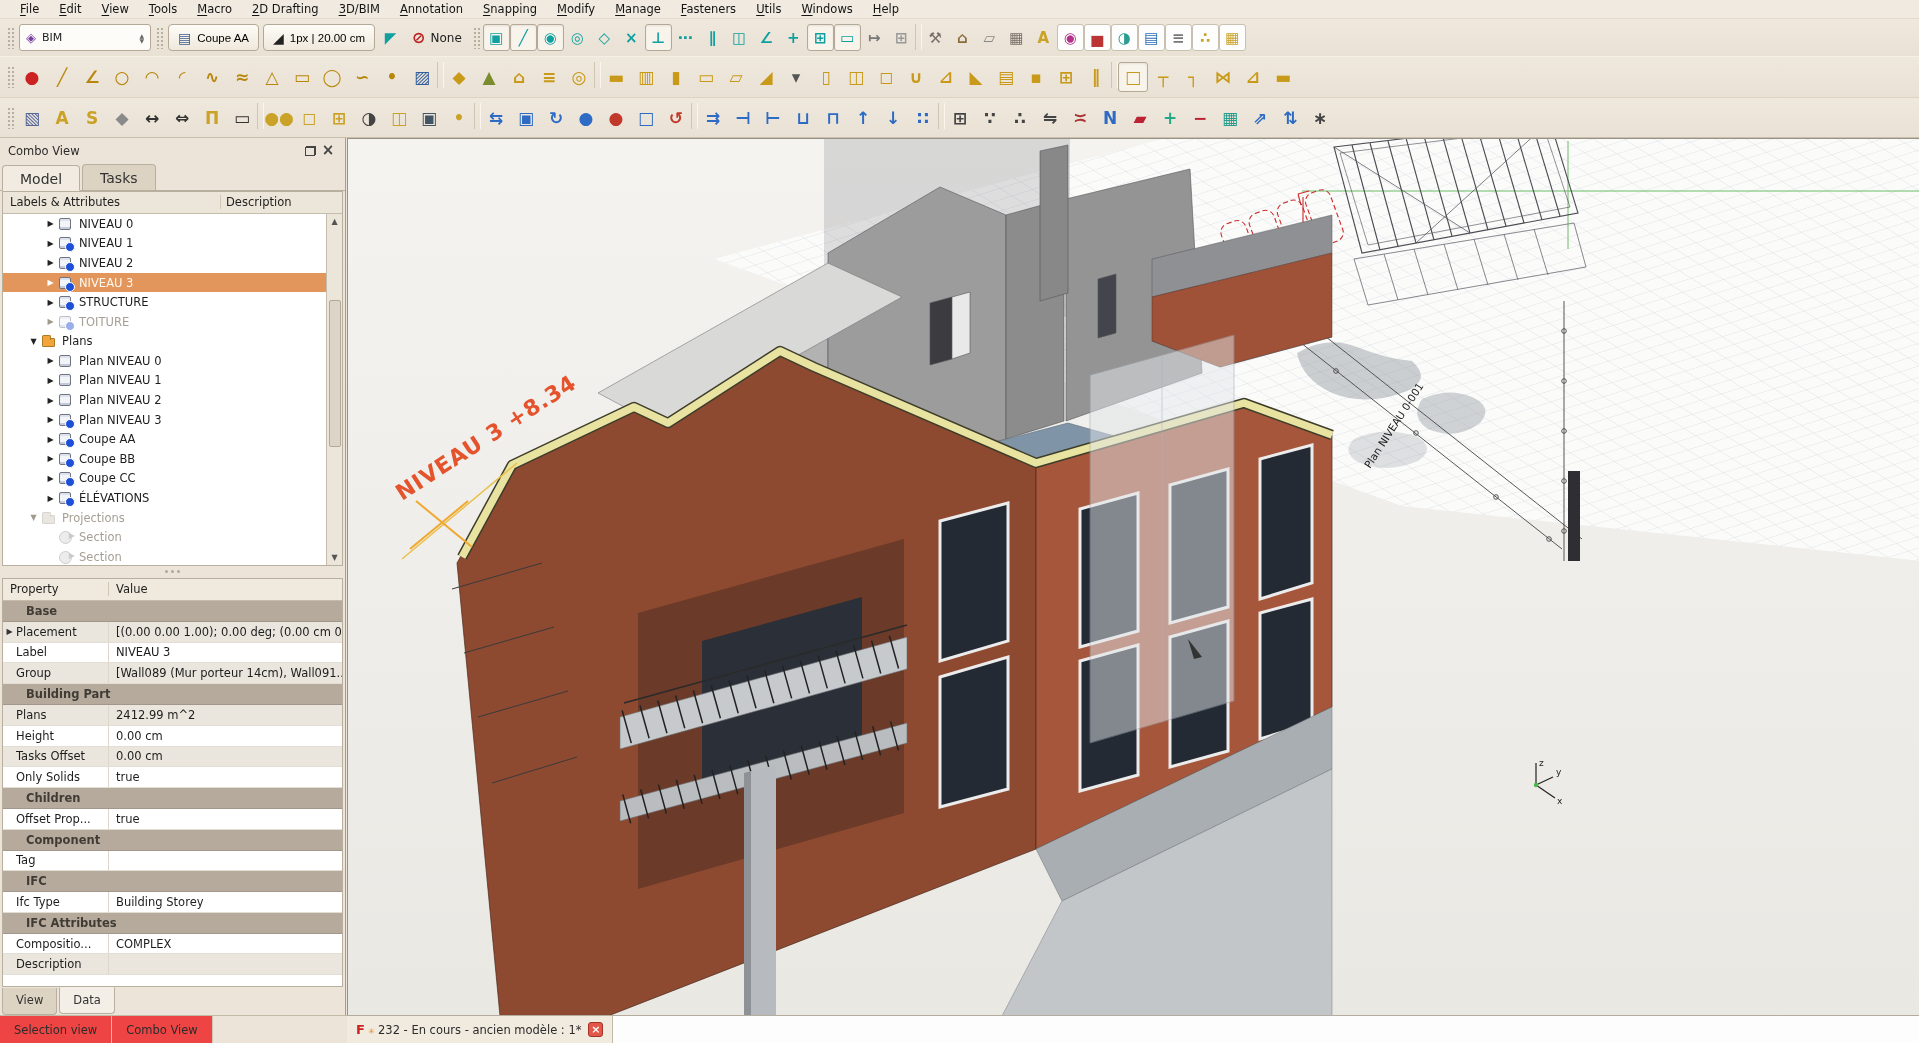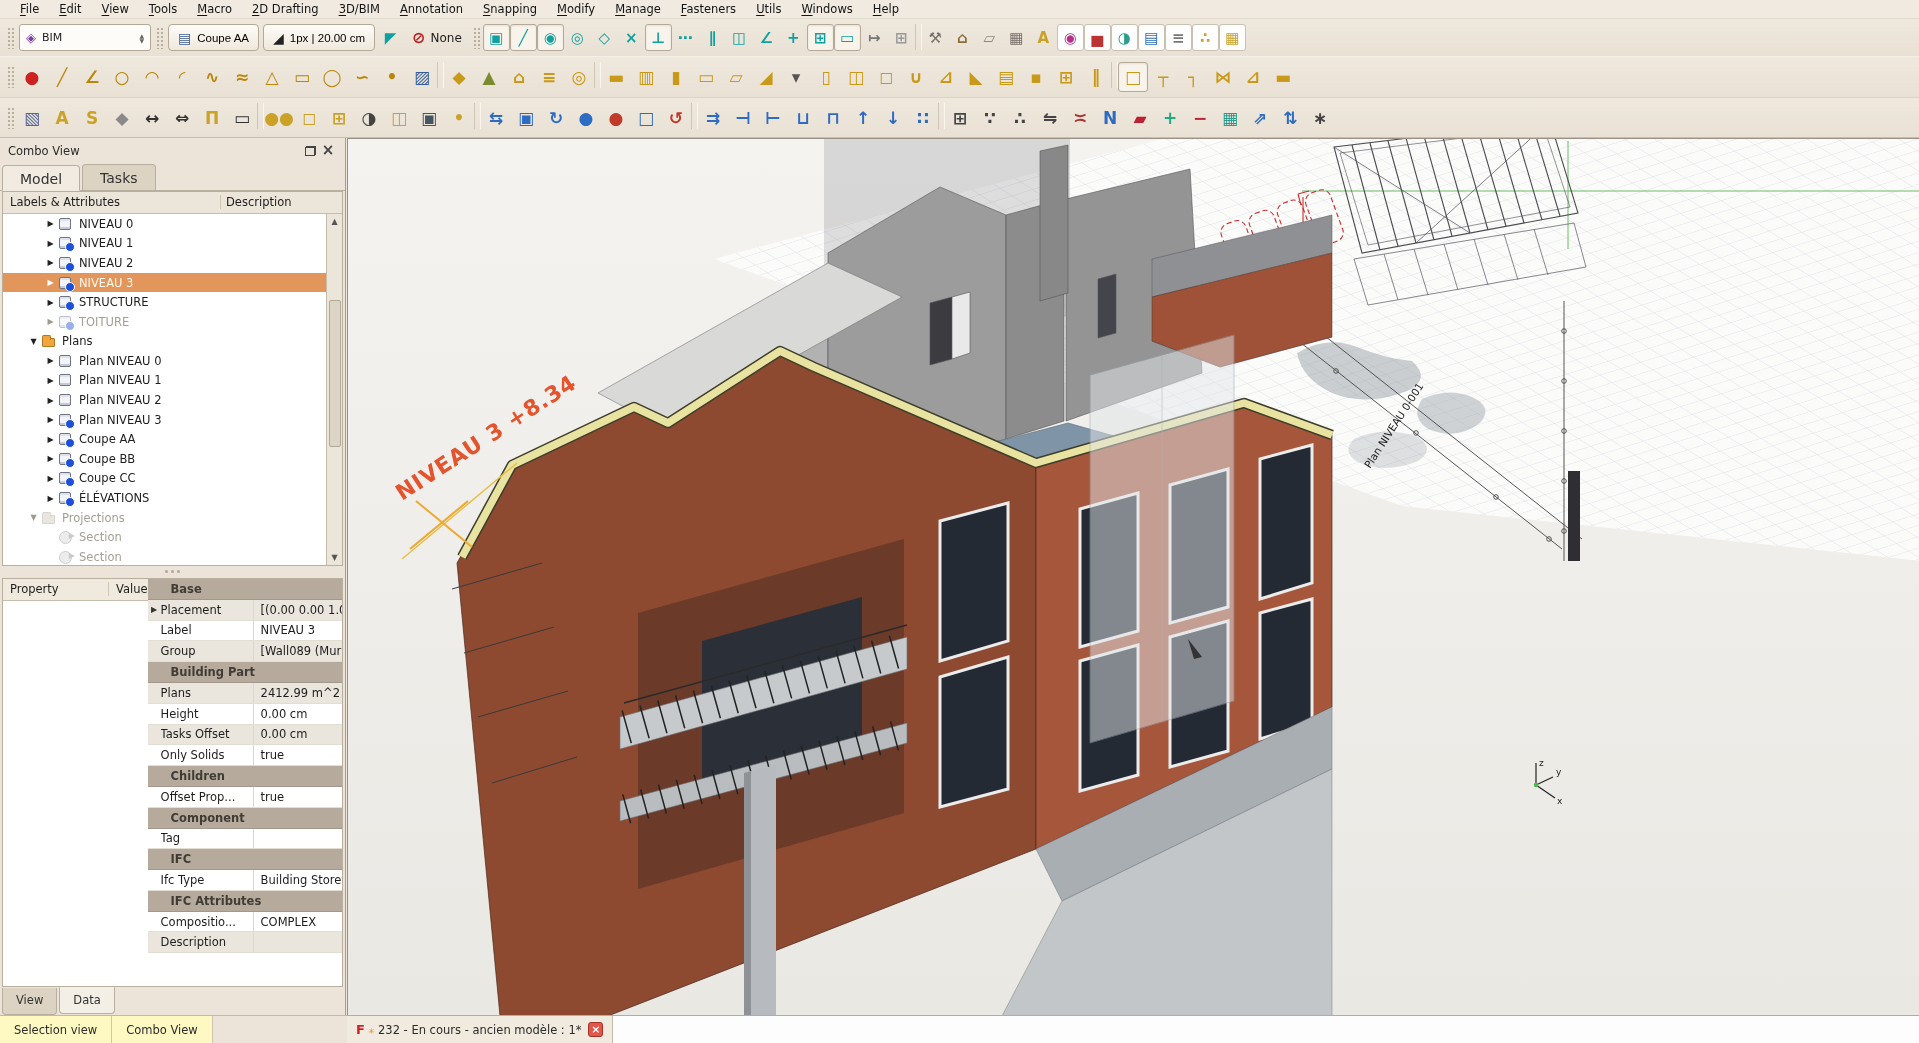--- a/index.html
+++ b/index.html
@@ -63,21 +63,21 @@
   .ic-folder.dis .ticon::before{background:#cfcabf;border-color:#a9a295}
   .ic-folder.dis .ticon::after{background:#cfcabf;border-color:#a9a295}
   .ic-section .ticon::before{content:"";position:absolute;left:1px;top:1px;width:11px;height:11px;background:#d6d6d6;border:1px solid #909090;border-radius:50%}
   .ic-section .ticon::after{content:"▶";position:absolute;right:-2px;top:1px;font-size:8px;color:#8b8b8b}
   .vscroll{width:16px;background:#ece6da;border-left:1px solid #c6bcab;display:flex;flex-direction:column;align-items:center;flex:0 0 16px}
   .vs-btn{width:14px;height:15px;font-size:8px;color:#555;display:flex;align-items:center;justify-content:center;flex:0 0 15px}
   .vs-track{flex:1;width:14px;position:relative}
   .vs-thumb{position:absolute;left:1px;width:12px;background:#dcd4c6;border:1px solid #b3a996;border-radius:2px}
   .splitter{height:12px;display:flex;align-items:center;justify-content:center;gap:3px;flex:0 0 12px}
   .splitter i{width:3px;height:3px;background:#b4a894;border-radius:50%}
-  .prop-wrap{background:#fff;border:1px solid #b9af9e;margin:0 2px;display:flex;height:410px}
+  .prop-wrap{background:#fff;border:1px solid #b9af9e;margin:0 2px;display:flex;flex-direction:column;height:410px}
   .prop-head{display:flex;height:22px;background:#f0eade;border-bottom:1px solid #c6bcab;font-size:11.5px;align-items:center;flex:0 0 22px}
   .ph-col1{width:106px;padding-left:7px;border-right:1px solid #cfc6b5}
   .ph-col2{flex:1;padding-left:7px}
   .prop-body{flex:1;overflow:hidden;display:flex}
   .prop-rows{flex:1}
   .prow{height:20.8px;display:flex;align-items:stretch;font-size:11.5px;border-bottom:1px solid #e3ded4;cursor:default}
   .prow .pexp{width:13px;font-size:8px;color:#333;display:flex;align-items:center;justify-content:center;flex:0 0 13px}
   .prow .pname{width:93px;flex:0 0 93px;display:flex;align-items:center;border-right:1px solid #ddd7cb;overflow:hidden;white-space:nowrap}
   .prow .pval{flex:1;display:flex;align-items:center;padding-left:7px;overflow:hidden;white-space:nowrap}
   .prow.shade .pname,.prow.shade .pval,.prow.shade .pexp{background:#eae5dd}
@@ -86,21 +86,21 @@
   .btabs{display:flex;height:27px;padding-left:2px;margin-top:1px}
   .btab{padding:5px 13px 4px;border:1px solid #b9af9e;border-top:none;border-radius:0 0 4px 4px;background:#ddd3c3;margin-right:2px;font-size:11.5px;color:#333}
   .btab.active{background:#f4efe6;position:relative;top:-1px;border-top:1px solid #f4efe6}
 
   
   .viewport{position:absolute;left:347px;top:138px;width:1572px;height:877px;background:linear-gradient(#f4f3f0,#e9e8e3);border-top:1px solid #9a9186;border-left:1px solid #9a9186;overflow:hidden}
   .viewport svg{display:block}
 
   
   .statusbar{position:absolute;left:0;top:1015px;width:347px;height:28px;background:#ece4d8;border-top:1px solid #c3b9a7;display:flex}
-  .status-seg{padding:0 14px;display:flex;align-items:center;font-size:11.5px;color:#2c2c2c;border-right:1px solid #cfc5b2;background:#fef9c3}
+  .status-seg{padding:0 14px;display:flex;align-items:center;font-size:11.5px;color:#2c2c2c;border-right:1px solid #cfc5b2;background:#ef4444}
   .docbar{position:absolute;left:347px;top:1015px;width:1572px;height:28px;background:#fdfdfd;border-top:1px solid #b5aca0;display:flex;align-items:stretch}
   .doctab{display:flex;align-items:center;gap:7px;padding:0 9px;background:#f1eadf;border-right:1px solid #c3b9a7;font-size:11.5px;color:#2b2b2b}
   .fc-ic{position:relative;width:15px;height:15px;font-weight:bold;font-size:13px;color:#cc2222;line-height:15px}
   .fc-ic::after{content:"✳";position:absolute;right:-4px;bottom:-2px;font-size:8px;color:#e8872a}
   .tab-close{width:15px;height:15px;background:#e2574a;border:1px solid #a33227;border-radius:3px;color:#fff;font-size:11px;font-weight:bold;display:flex;align-items:center;justify-content:center;line-height:1}
 </style>
 </head>
 <body>
 
 <div class="app">

